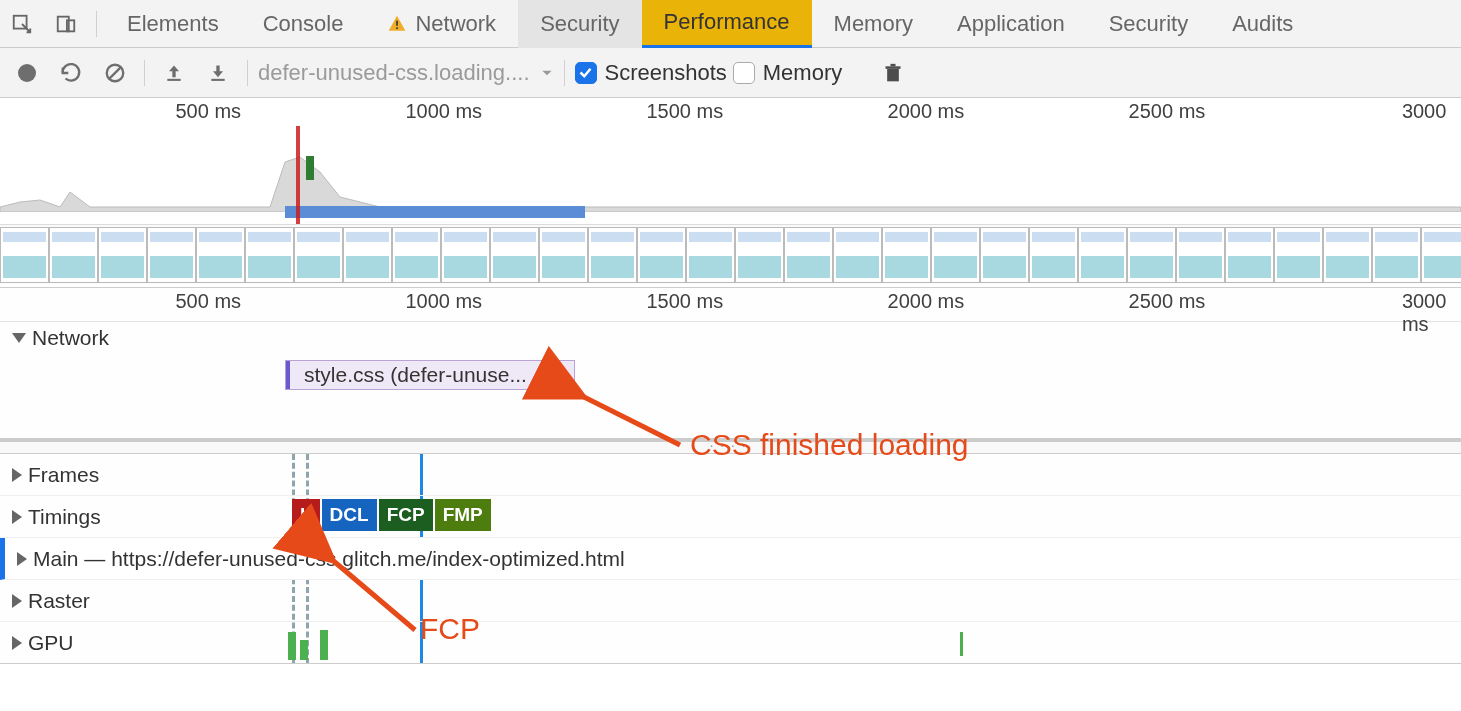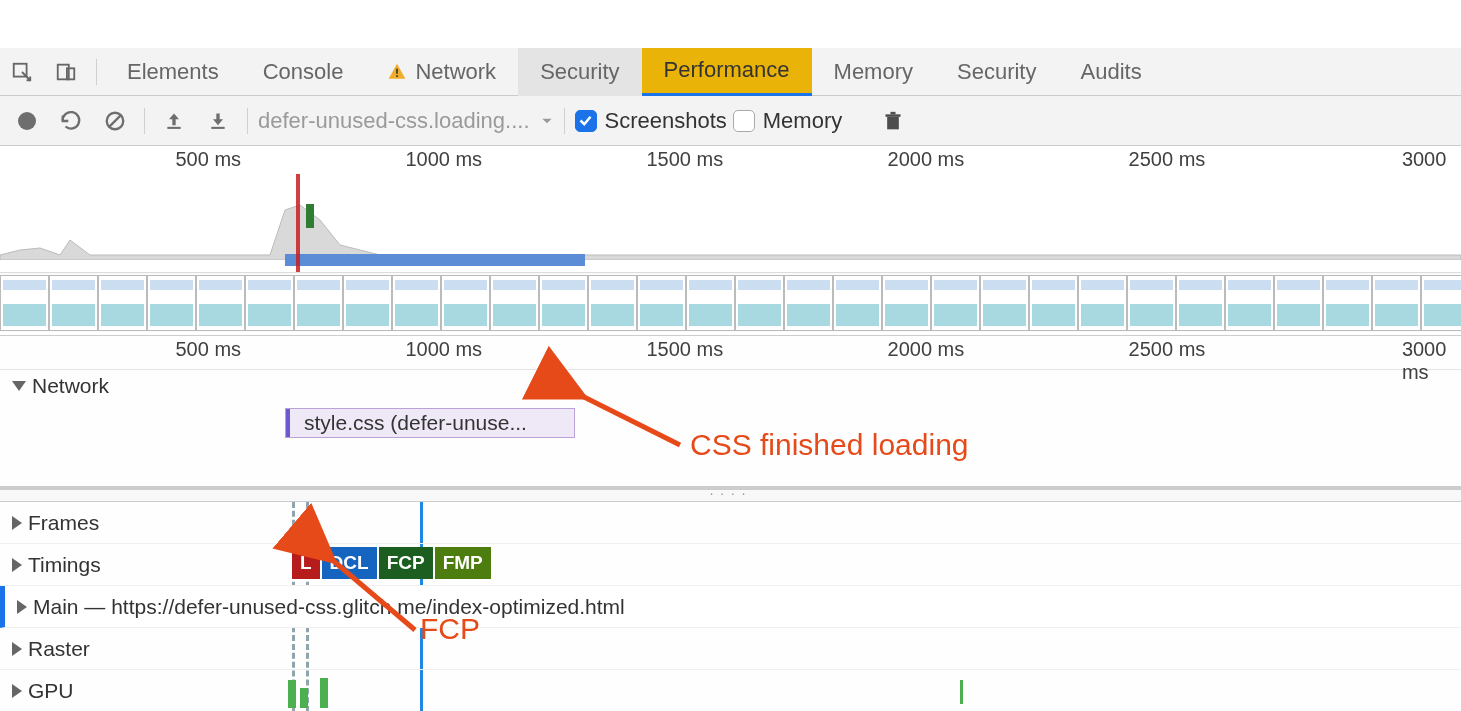--- a/index.html
+++ b/index.html
@@ -16,21 +16,20 @@
 
   
   .tabs {
     display: flex;
     align-items: center;
     height: 48px;
     border-bottom: 1px solid #ccc;
     background: #f3f3f3;
     font-size: 22px;
     color: #666;
-    margin-top: 48px;
   }
   .tabs .icon-btn {
     width: 44px;
     height: 48px;
     display: flex;
     align-items: center;
     justify-content: center;
     color: #666;
   }
   .tabs .tab {
@@ -361,20 +360,21 @@
           <path d="M12 2 L22 20 L2 20 Z" fill="#f0ad2c"></path>
           <rect x="11" y="8" width="2" height="6" fill="#333"></rect>
           <rect x="11" y="16" width="2" height="2" fill="#333"></rect>
         </svg>
     </span>
     <span>Network</span>
   </div>
   <div class="tab" style="background:#e4e4e4">Security</div>
   <div class="tab active">Performance</div>
   <div class="tab">Memory</div>
+  <div class="tab">Application</div>
   <div class="tab">Security</div>
   <div class="tab">Audits</div>
 </div>
 
 <div class="toolbar">
   <div class="tb-btn">
       <div class="record-dot"></div>
     </div>
   <div class="tb-btn">
     <svg width="22" height="22" viewBox="0 0 24 24" fill="none" stroke="#6e6e6e" stroke-width="2.5">

